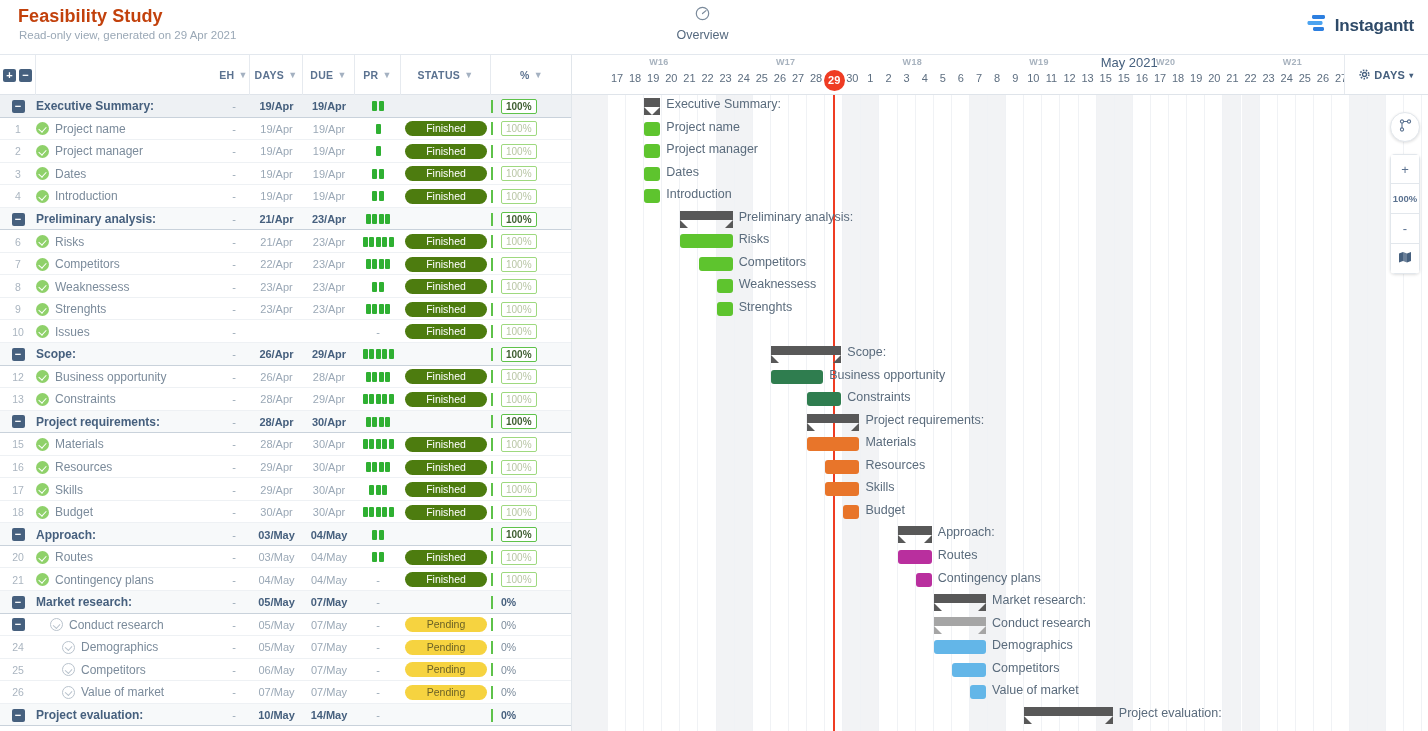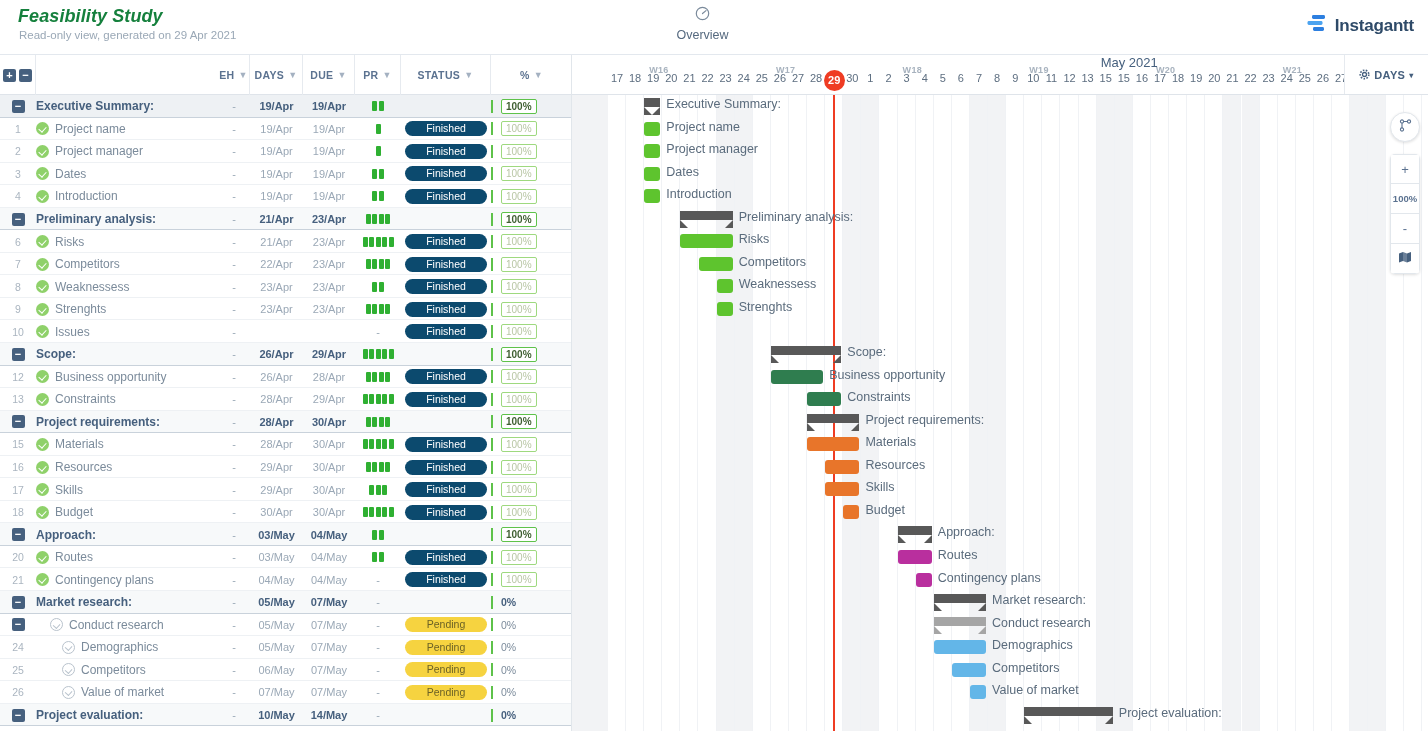--- a/index.html
+++ b/index.html
@@ -11,21 +11,21 @@
     color: #46607e;
   }
 
   
   .topbar {
     position: absolute; left: 0; top: 0; width: 1428px; height: 55px;
     background: #fff; border-bottom: 1px solid #e3e8ee;
   }
   .proj-title {
     position: absolute; left: 18px; top: 6px;
-    font-size: 18px; font-weight: bold; color: #15803d; letter-spacing: .1px; font-style: italic;
+    font-size: 18px; font-weight: bold; color: #c2410c; letter-spacing: .1px;
   }
   .proj-sub {
     position: absolute; left: 19px; top: 29px;
     font-size: 11.5px; color: #9aa8b6;
   }
   .navtabs {
     position: absolute; left: 660px; top: 0; height: 55px;
     display: flex; align-items: flex-start; gap: 0px;
   }
   .navtab {
@@ -76,21 +76,21 @@
     border: 0; outline: 0; font-size: 12.5px; color: #8b99a8;
     font-family: "Liberation Sans", sans-serif; width: 140px; background: transparent;
   }
 
   
   .tlhead {
     position: absolute; left: 572px; top: 55px; width: 856px; height: 40px;
     background: #fff; border-bottom: 1px solid #dfe4ea; overflow: hidden;
   }
   .wklabel {
-    position: absolute; top: 10px; font-size: 9px; color: #a7b2be;
+    position: absolute; top: 2px; font-size: 9px; color: #a7b2be;
     font-weight: bold; letter-spacing: .3px;
   }
   .molabel {
     position: absolute; top: 0px; font-size: 13px; color: #46607e;
     font-weight: normal;
   }
   .daycell {
     position: absolute; top: 17px; width: 18px; text-align: center;
     font-size: 11px; color: #5d6e80;
   }
@@ -158,21 +158,21 @@
   .row.summary .c-start, .row.summary .c-due { color: #46607e; font-weight: bold; }
   .c-name.ind1 { padding-left: 14px; }
   .c-name.ind2 { padding-left: 26px; }
 
   .prbar { width: 5px; height: 10px; background: #2fb032; border-radius: 1px; }
   .statuschip {
     width: 82px; height: 15px; border-radius: 8px;
     font-size: 10.5px; line-height: 15px; text-align: center;
     color: #fff; font-weight: normal;
   }
-  .statuschip.finished { background: #0c4a6e; text-align: center; }
+  .statuschip.finished { background: #4d7c0f; text-align: center; }
   .statuschip.pending  { background: #f6d340; color: #6c6226; }
 
   .pcttick { width: 2px; height: 13px; background: #5ec24a; margin-right: 8px; flex: none; }
   .pctbox {
     border: 1px solid #9ed97f; border-radius: 2px; padding: 0px 4px;
     font-size: 10px; line-height: 13px; color: #b8c6a4; background: #fff;
   }
   .row.summary .pctbox { color: #3f5f32; border-color: #5ec24a; font-weight: bold; }
   .pctplain { font-size: 10.5px; color: #7b8b9b; }
   .row.summary .pctplain { color: #46607e; font-weight: bold; }

